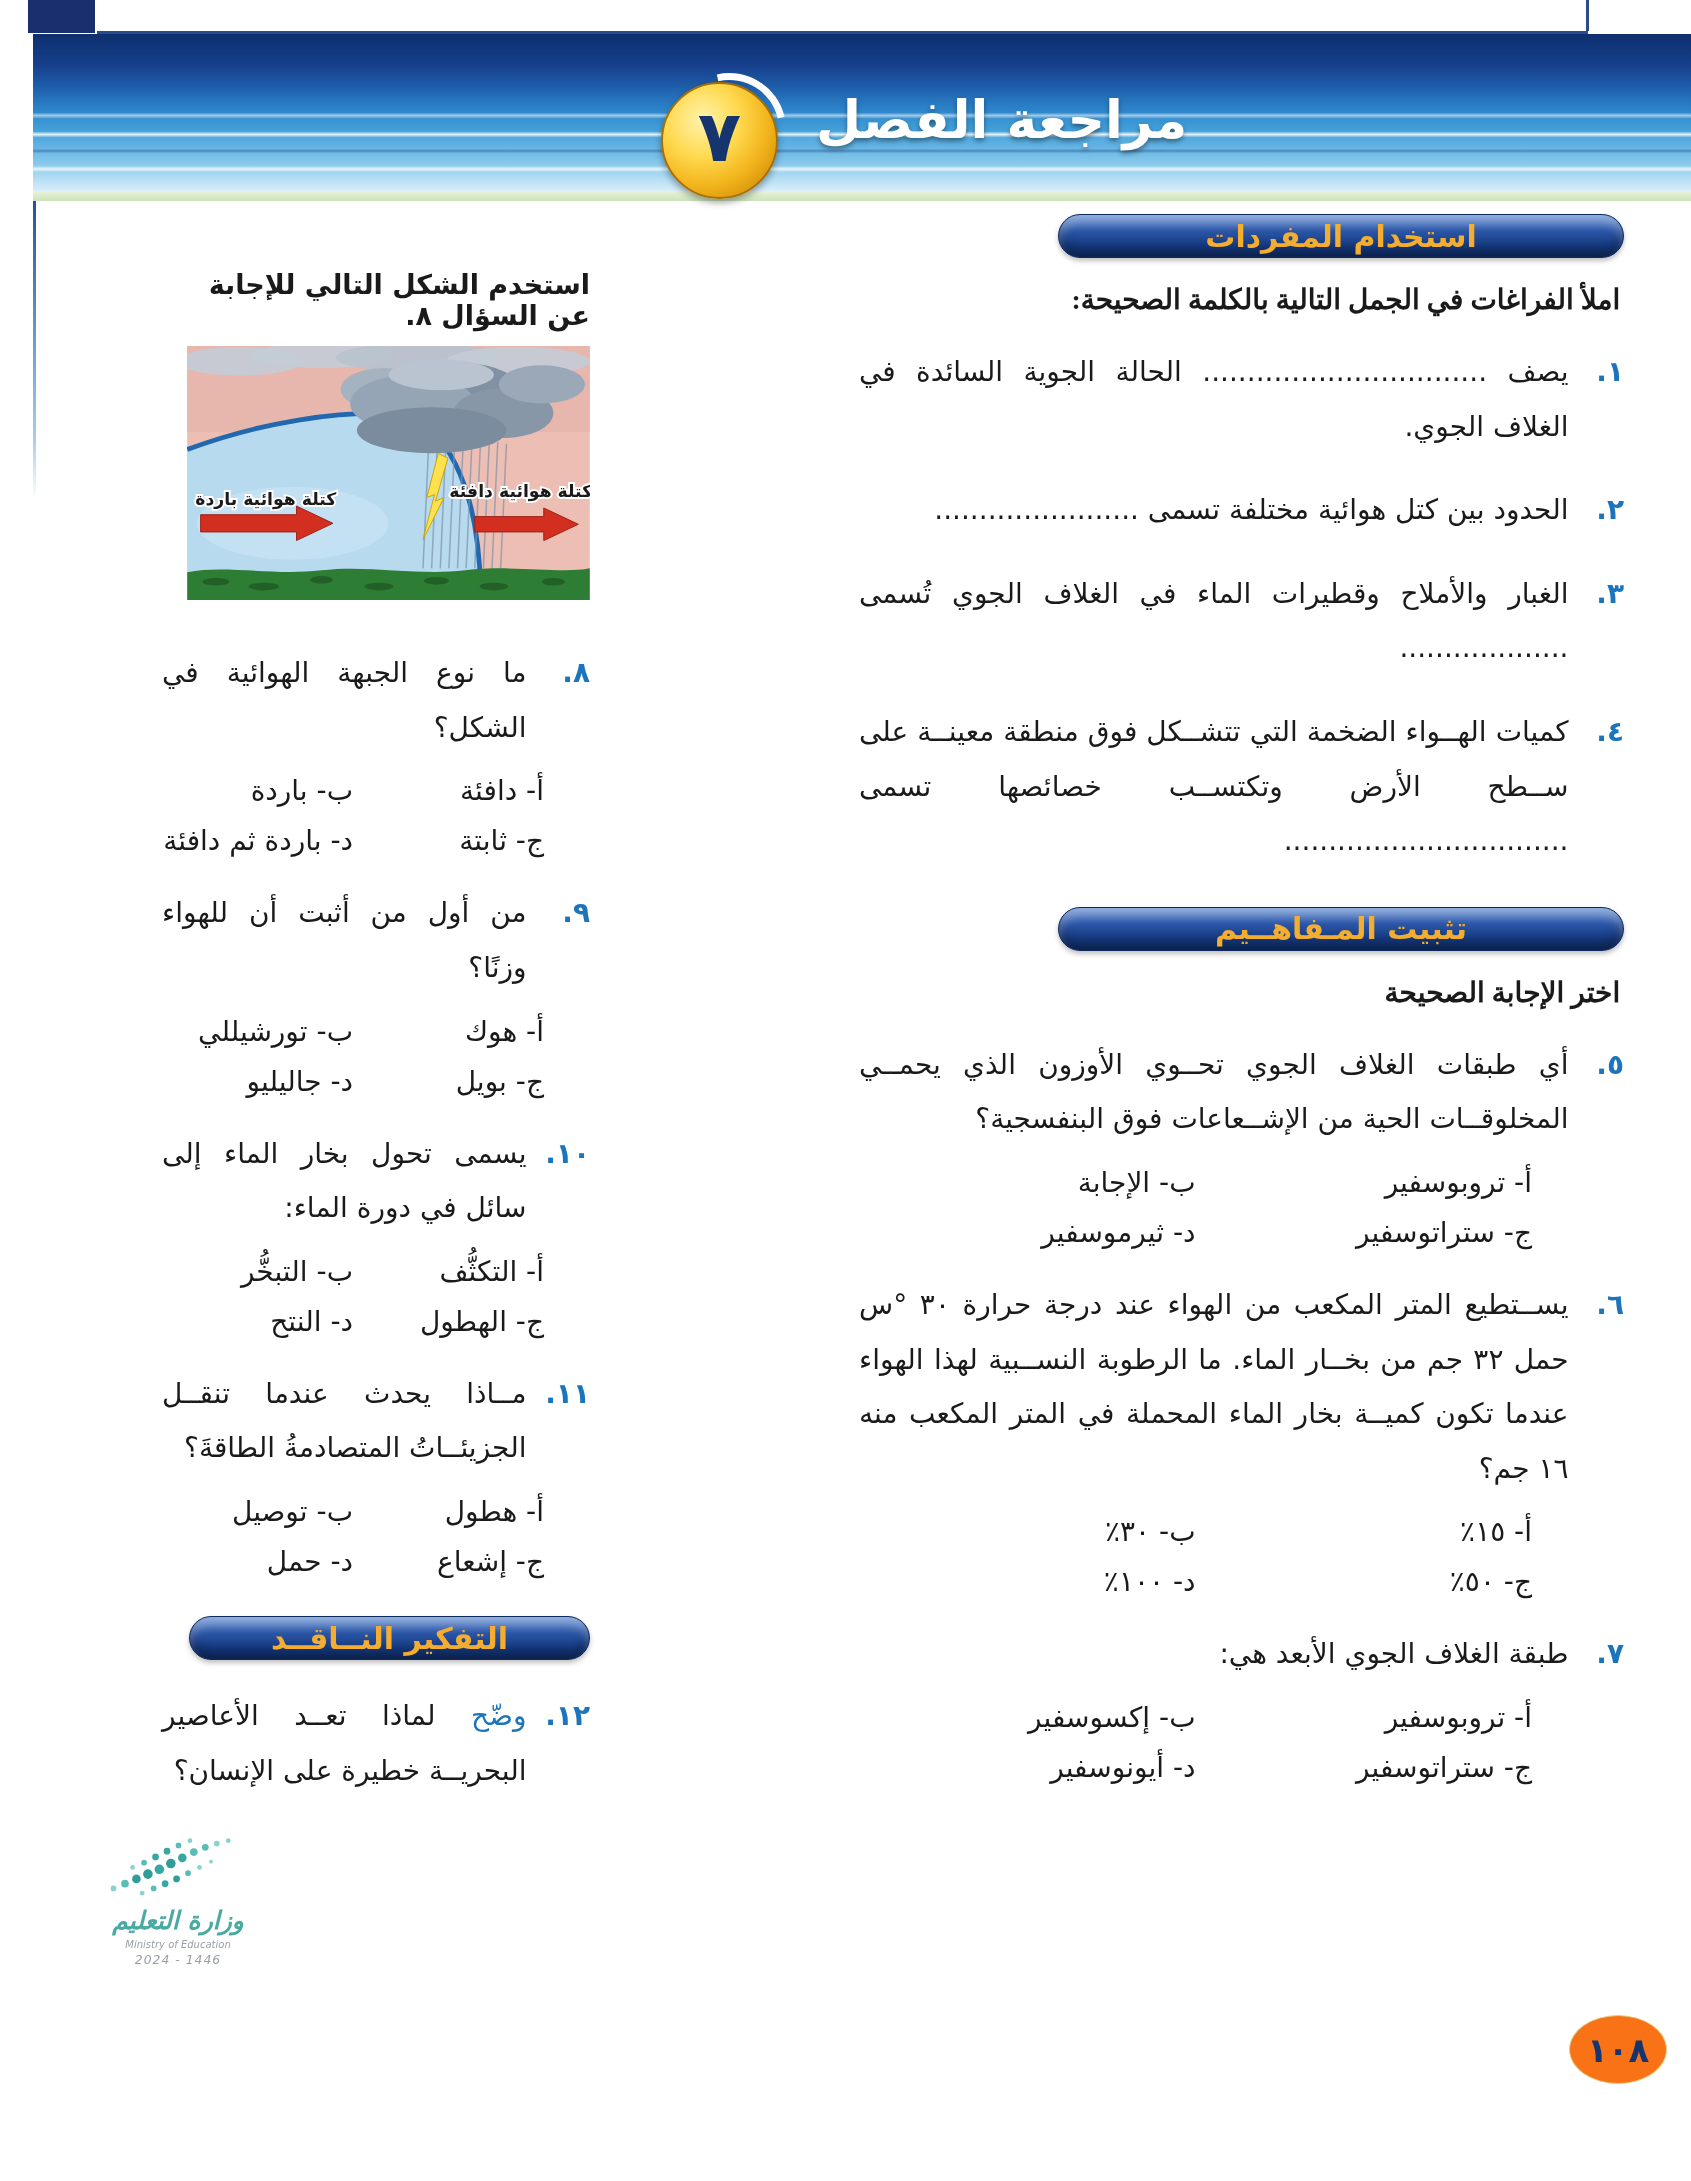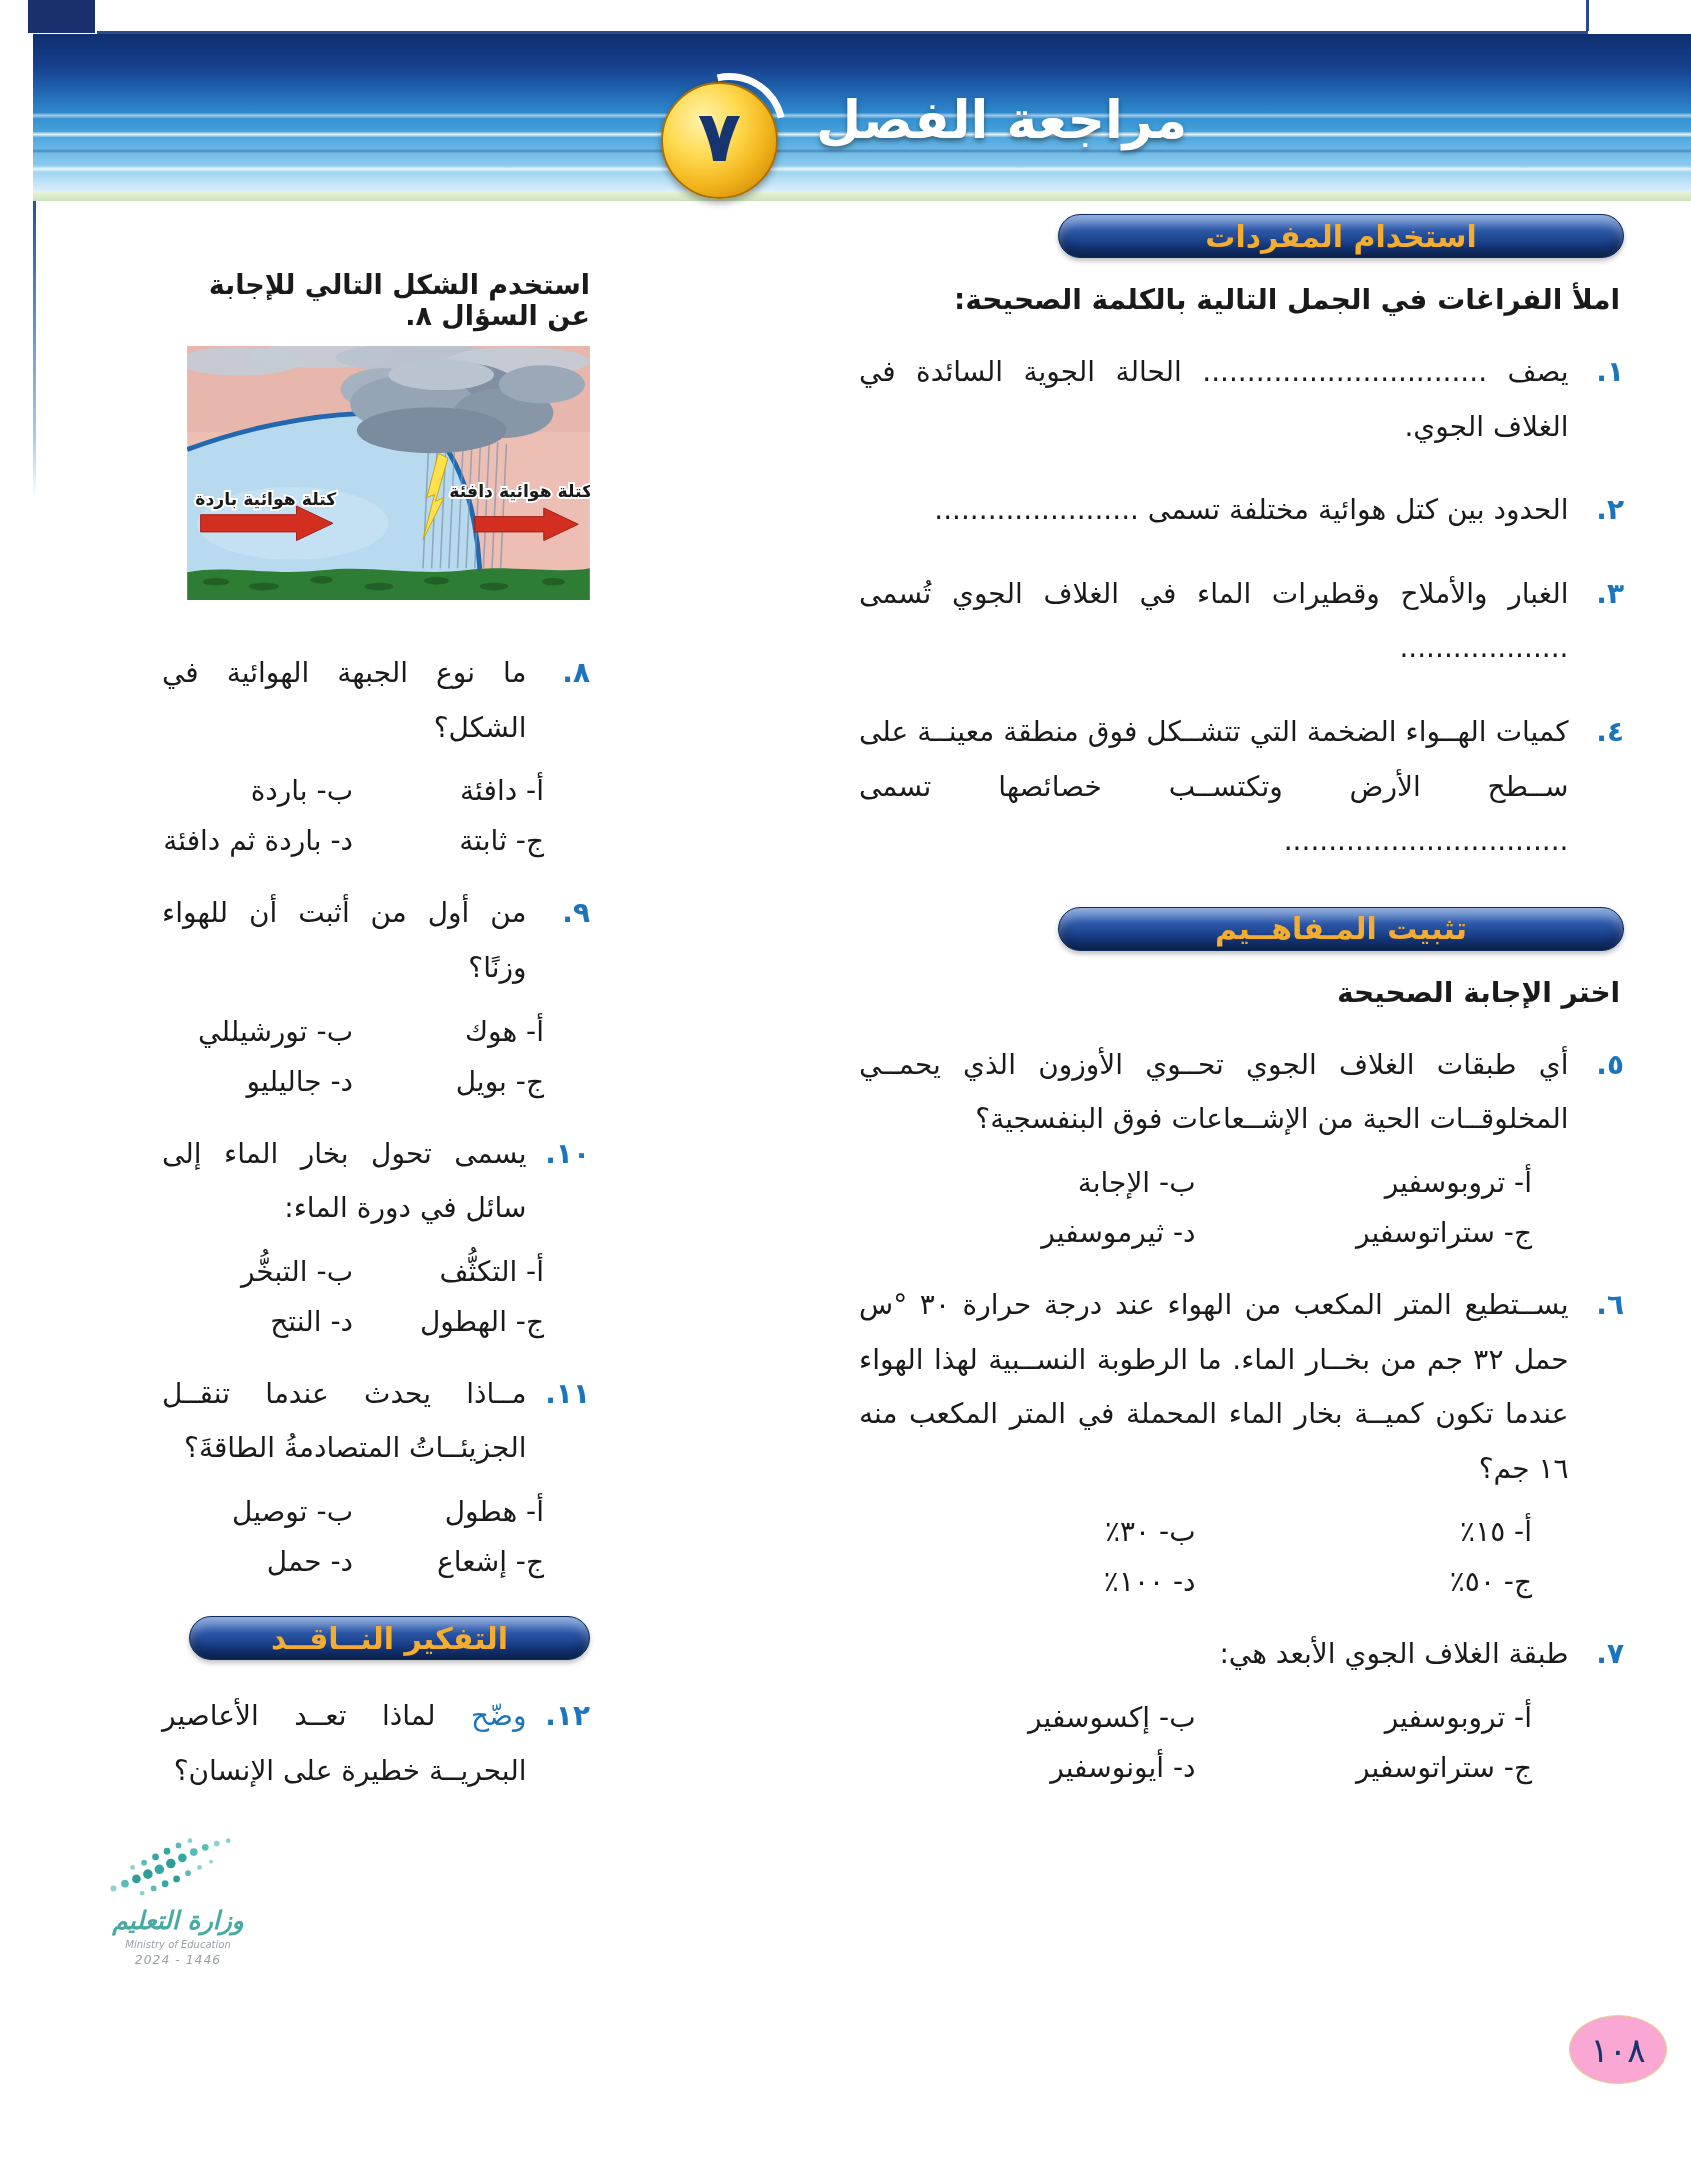--- a/index.html
+++ b/index.html
@@ -61,21 +61,21 @@
     height:44px; border-radius:26px; display:flex; align-items:center; justify-content:center;
     background:linear-gradient(180deg,#6d95d6 0%, #2b56a6 38%, #153a82 75%, #102e68 100%);
     border:1.9px solid #0d2a5c;
     box-shadow:inset 0 7.6px 9.6px rgba(255,255,255,.28), inset 0 -7.6px 11.5px rgba(0,0,0,.3), 0 2.9px 4.8px rgba(0,0,0,.25);
     color:#f4ad2e; font-size:30px; font-weight:bold; letter-spacing:0;
     margin-left:auto; margin-right:0;
   }
   .banner.wide { width:566px; }
   .banner.narrow { width:401px; }
 
-  .intro { font-size:28px; font-weight:bold; margin:25px 3.8px 5.7px; }
+  .intro { font-size:28px; font-weight:bold; margin:25px 3.8px 5.7px;font-family:Liberation Serif, serif; }
 
   .q { display:flex; align-items:flex-start; gap:11.5px; margin-top:29px; font-size:28px; }
   .qnum { color:#1c75bc; font-weight:bold; flex-shrink:0; min-width:44px; line-height:1.95; }
   .col-side .qnum { min-width:52px; }
   .qtext { flex:1; text-align:justify; line-height:1.95; font-weight:500; }
   .kw { color:#1c75bc; font-weight:normal; }
 
   .options { display:grid; grid-template-columns:1fr 1fr; row-gap:17px; font-size:28px; margin-top:19px; }
   .col-main .options { padding-right:92px; margin-bottom:5.7px; }
   .col-side .options { padding-right:46px; margin-bottom:5.7px; }
@@ -89,22 +89,22 @@
 
   
   .ministry { position:absolute; left:88px; top:1831px; width:182px; text-align:center; direction:ltr;font-style:italic; }
   .ministry .dots { margin:0 auto; }
   .ministry .ar { font-size:25px; font-weight:bold; color:#49aaa4; direction:rtl; margin-top:1.9px; }
   .ministry .en { font-size:10px; color:#9aa0a6; margin-top:3.8px; }
   .ministry .yr { font-size:12.4px; color:#9aa0a6; margin-top:1.9px; letter-spacing:1px; }
 
   .page-number {
     position:absolute; top:2015px; left:1570px; width:98px; height:69px; border-radius:50%;
-    background:#f9a8d4; border:1.9px solid #e6cf86; display:flex; align-items:center; justify-content:center;
-    color:#16356f; font-size:34px; font-weight:normal;
+    background:#f97316; border:1.9px solid #e6cf86; display:flex; align-items:center; justify-content:center;
+    color:#16356f; font-size:34px; font-weight:bold;
   }
 </style>
 </head>
 <body>
 
 <div class="page">
 
   <div class="corner-square"></div>
   <div class="top-rule"></div>
   <div class="right-tick"></div>

